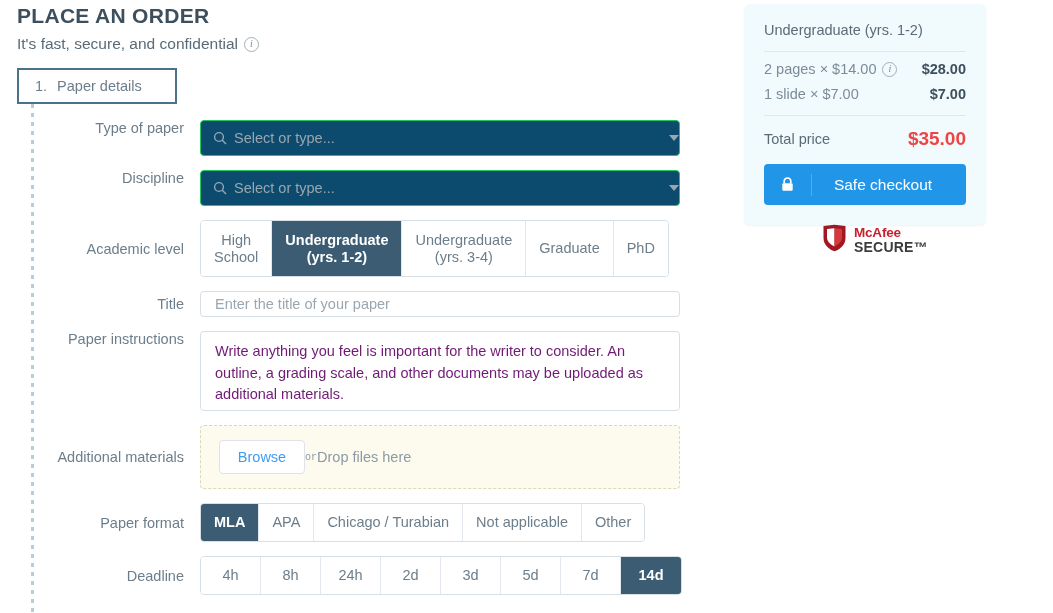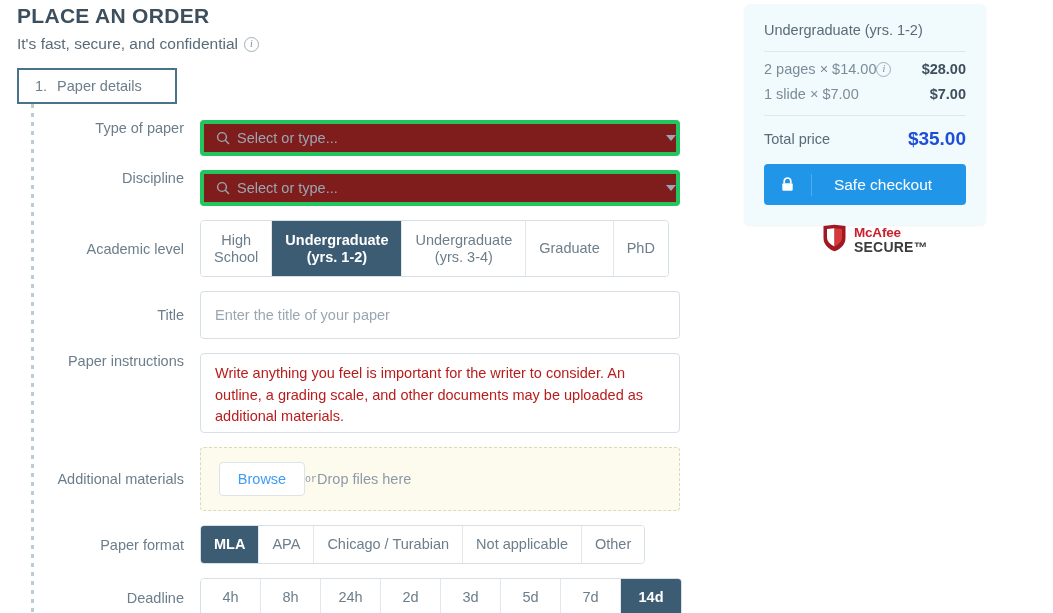--- a/index.html
+++ b/index.html
@@ -96,23 +96,23 @@
     padding-right: 16px;
     font-size: 14.5px;
     color: #6c7e8b;
     flex: none;
   }
   .row-field { width: 480px; flex: none; }
 
   
   .select-box {
     height: 36px;
-    border: 4px solid #22c55e;
-    border-radius: 4px;
-    background: #7f1d1d;
+    border: 1px solid #22c55e;
+    border-radius: 4px;
+    background: #0c4a6e;
     display: flex;
     align-items: center;
     padding: 0 0 0 12px;
     position: relative;
   }
   .search-icon { width: 14px; height: 14px; flex: none; margin-right: 7px; }
   .select-placeholder {
     font-size: 14.5px;
     color: #9aa7b1;
     flex: 1;
@@ -153,38 +153,38 @@
     color: #ffffff;
     font-weight: 600;
   }
   #academic-level-group .seg { height: 55px; }
   #paper-format-group .seg,
   #deadline-group .seg { height: 37px; }
   #deadline-group .seg { min-width: 60px; }
 
   
   .text-input {
-    height: 48px;
+    height: 26px;
     border: 1px solid #d7dfe6;
     border-radius: 4px;
     background: #ffffff;
     display: flex;
     align-items: center;
     padding: 0 14px;
     font-size: 14.5px;
     color: #9aa7b1;
   }
   .textarea-box {
     height: 80px;
     border: 1px solid #d7dfe6;
     border-radius: 4px;
     background: #ffffff;
     padding: 9px 14px;
     font-size: 14.5px;
-    color: #b91c1c;
+    color: #701a75;
     line-height: 21.5px;
   }
 
   
   .dropzone {
     height: 64px;
     border: 1px dashed #dcd8b8;
     border-radius: 4px;
     background: #fdfbee;
     display: flex;
@@ -225,34 +225,34 @@
     border-bottom: 1px solid #dce8ed;
   }
   .price-row {
     display: flex;
     align-items: center;
     font-size: 14.5px;
     color: #7b8c99;
     margin-top: 9px;
   }
   .price-row:first-of-type { margin-top: 12px; }
-  .price-desc { display: flex; align-items: center; flex: 1; white-space: nowrap; text-align: center; }
+  .price-desc { display: flex; align-items: center; gap: 6px; flex: 1; white-space: nowrap; text-align: center; }
   .price-amount { font-weight: bold; color: #3d4f5c; }
   #price-divider {
     border-bottom: 1px solid #dce8ed;
     margin-top: 13px;
   }
   #total-row {
     display: flex;
     align-items: center;
     justify-content: space-between;
     margin-top: 12px;
   }
   #total-label { font-size: 14.5px; color: #5a6b78; }
-  #total-amount { font-size: 19px; font-weight: bold; color: #1d4ed8; }
+  #total-amount { font-size: 19px; font-weight: bold; color: #ef4444; }
   #checkout-button {
     margin-top: 14px;
     height: 41px;
     background: #2196e8;
     border-radius: 4px;
     display: flex;
     align-items: center;
     color: #ffffff;
     font-size: 15.5px;
     cursor: pointer;

